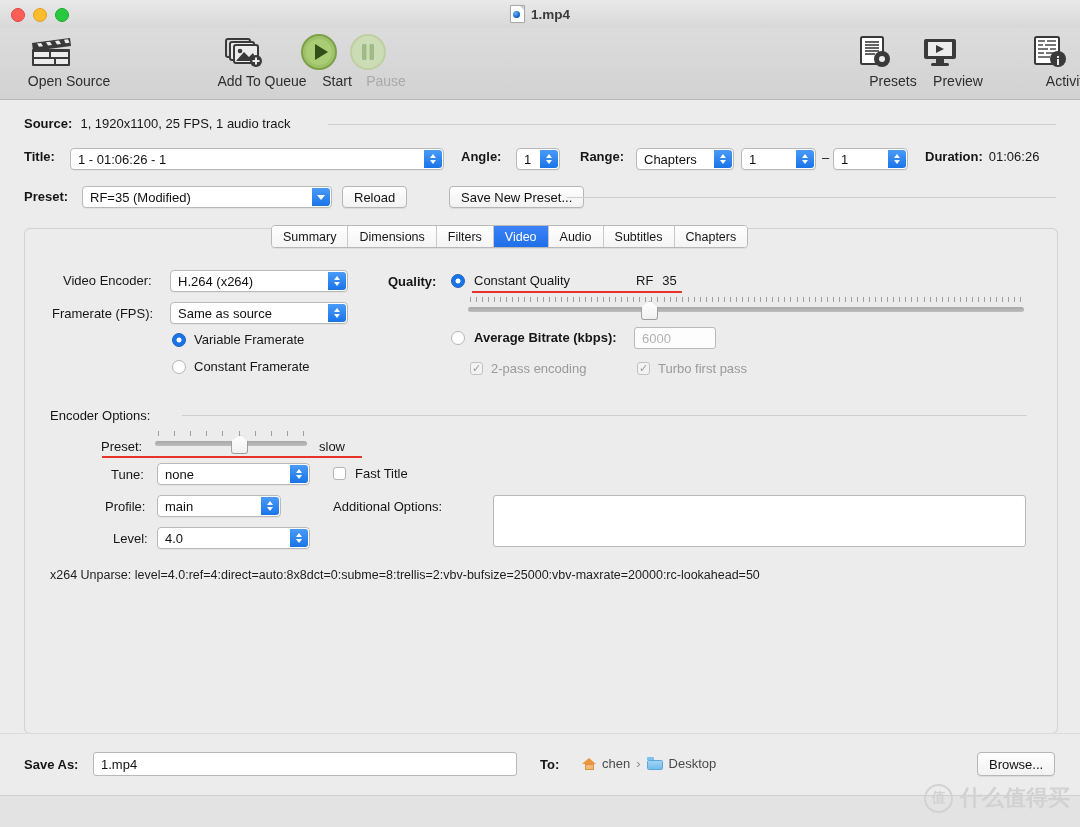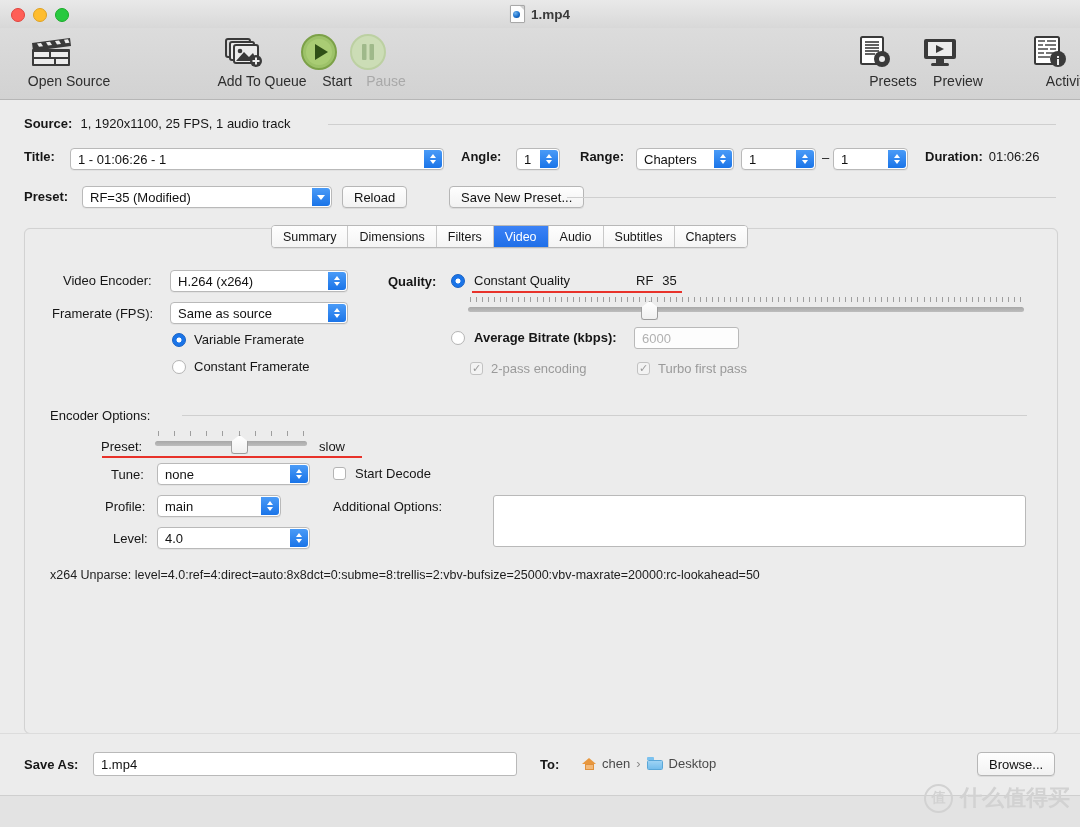--- a/index.html
+++ b/index.html
@@ -591,21 +591,21 @@
       <div class="tick"></div>
     </div>
   <div class="slider-track" style="top:10px;"></div>
   <div class="slider-thumb" id="quality-thumb" style="top: 4px; left: 173.12px;"></div>
 </div>
 
 <div class="row" style="left:451px; top:330px; gap:9px;">
   <span class="radio"></span>
   <span class="lbl-b">Average Bitrate (kbps):</span>
 </div>
-<div class="textfield ph" style="position:absolute; left:634px; top:327px; width:105px; height:22px;">
+<div class="textfield ph" style="position:absolute; left:634px; top:327px; width:82px; height:22px;">
   <span>6000</span>
 </div>
 
 <div class="row" style="left:470px; top:361px; gap:8px;">
   <span class="cbox checked-dim">✓</span>
   <span class="lbl-n" style="color:#9a9a9a;">2-pass encoding</span>
 </div>
 <div class="row" style="left:637px; top:361px; gap:8px;">
   <span class="cbox checked-dim">✓</span>
   <span class="lbl-n" style="color:#9a9a9a;">Turbo first pass</span>
@@ -645,21 +645,21 @@
 </div>
 <div class="popup" style="position:absolute; left:157px; top:463px; width:153px;">
   <span>none</span>
   <span class="arrows">
       <span class="up"></span>
       <span class="dn"></span>
     </span>
 </div>
 <div class="row" style="left:333px; top:466px; gap:9px;">
   <span class="cbox"></span>
-  <span class="lbl-n">Start Decode</span>
+  <span class="lbl-n">Fast Title</span>
 </div>
 
 <div class="row" style="left:105px; top:499px;">
   <span class="lbl-n">Profile:</span>
 </div>
 <div class="popup" style="position:absolute; left:157px; top:495px; width:124px;">
   <span>main</span>
   <span class="arrows">
       <span class="up"></span>
       <span class="dn"></span>

